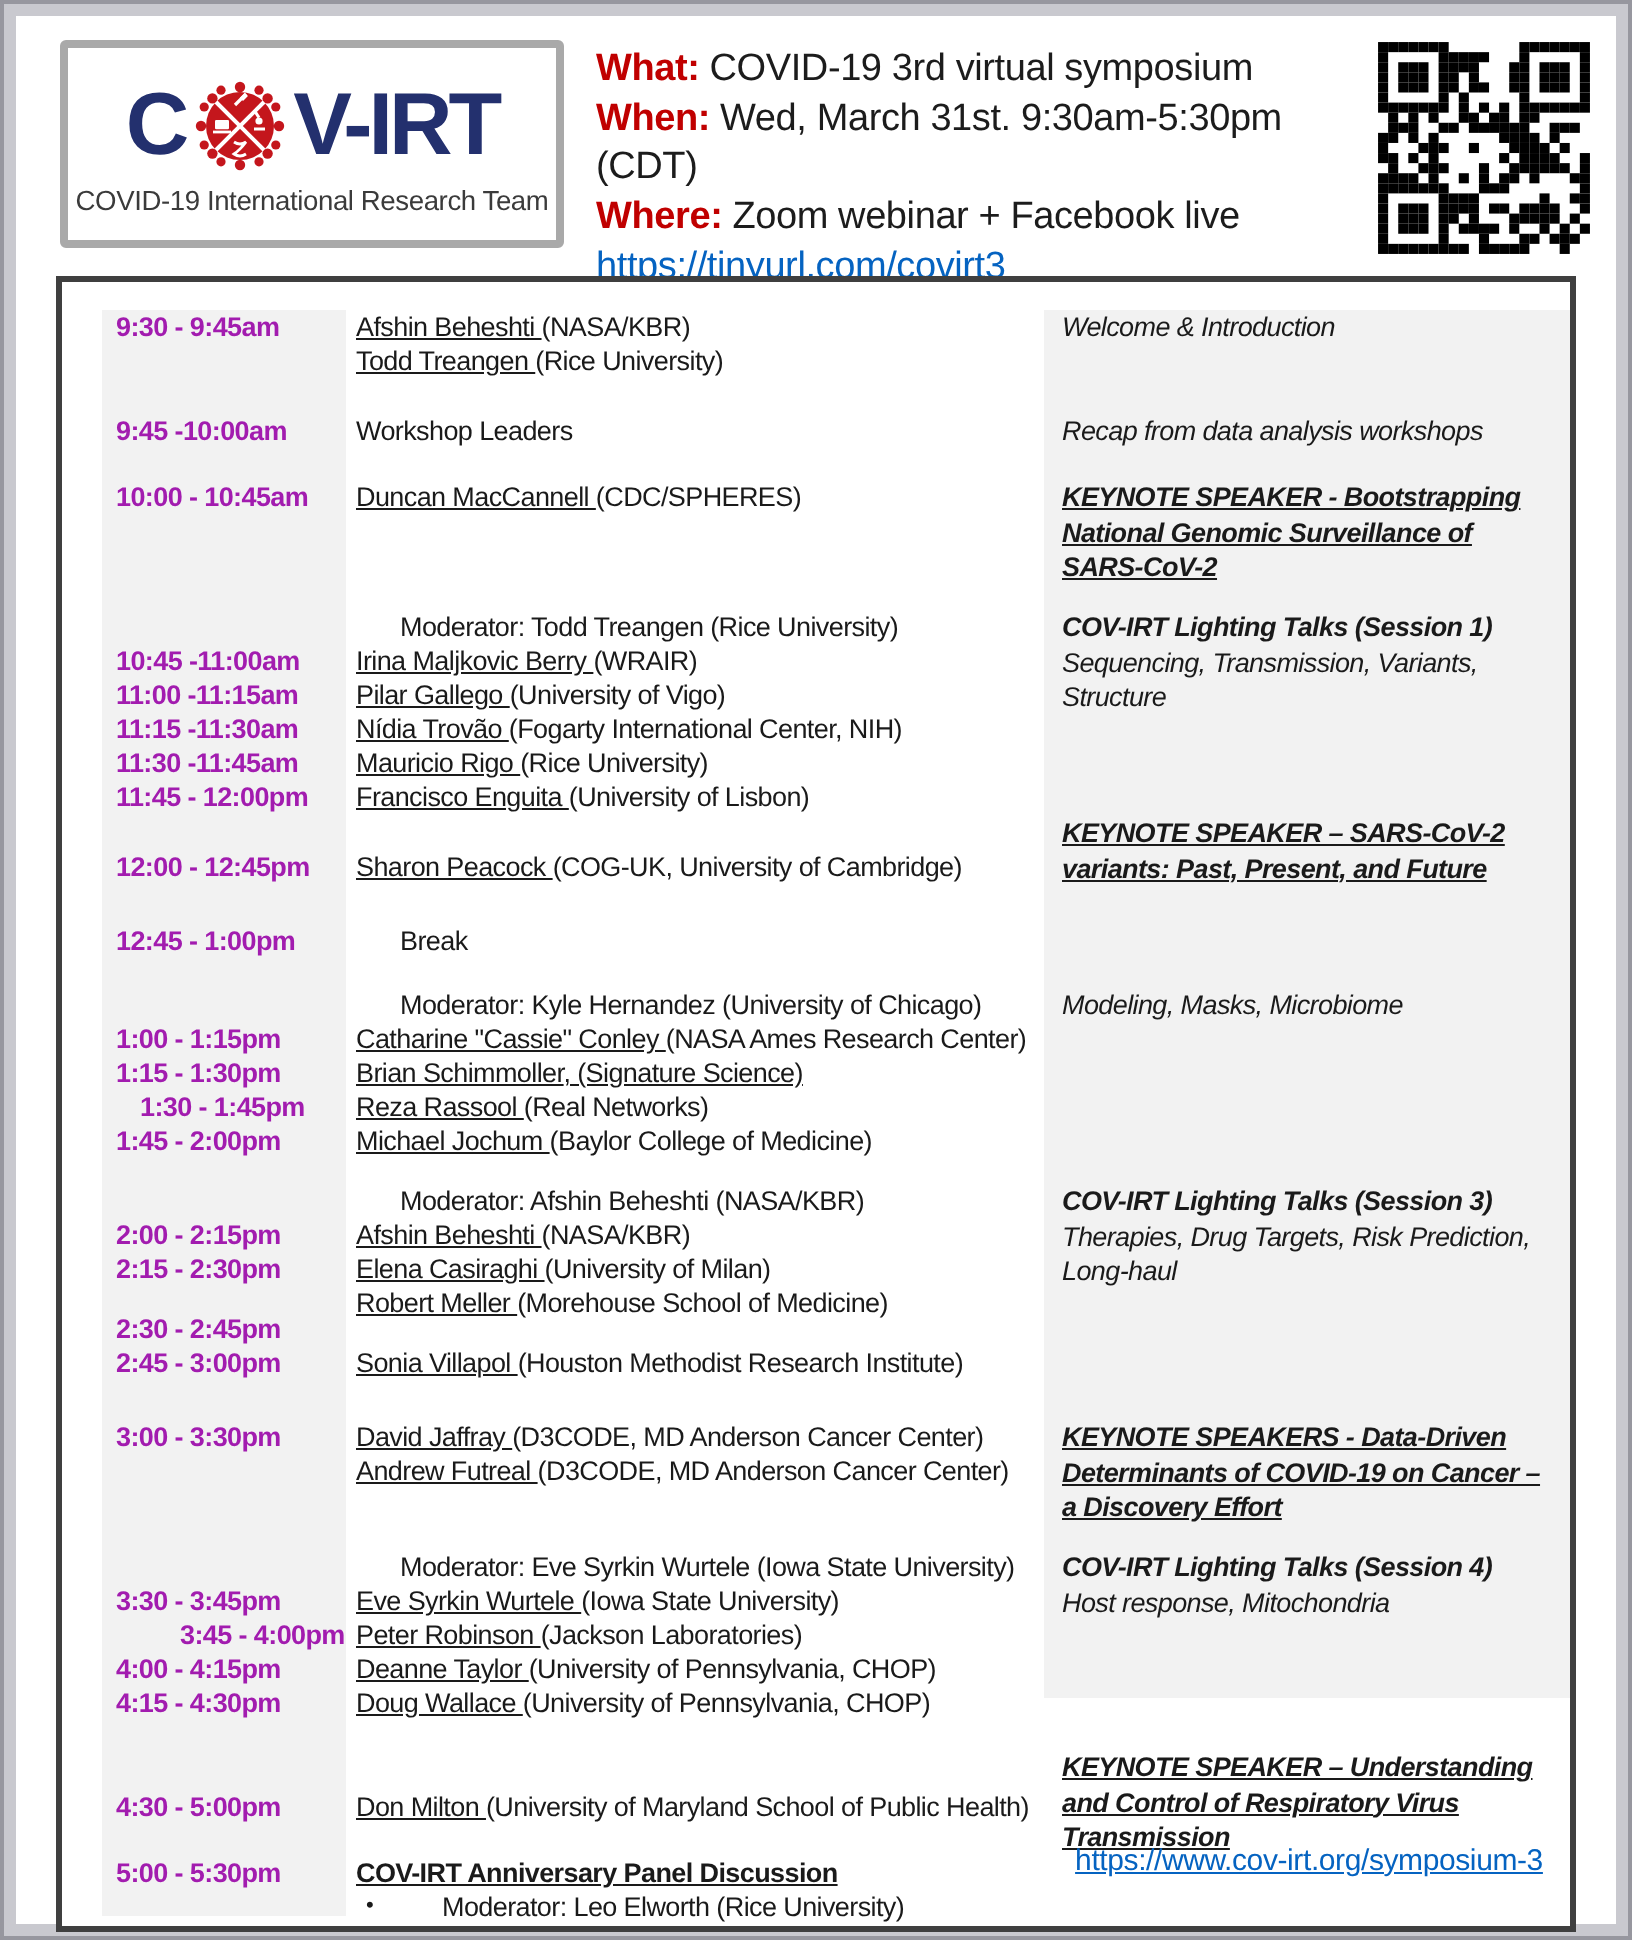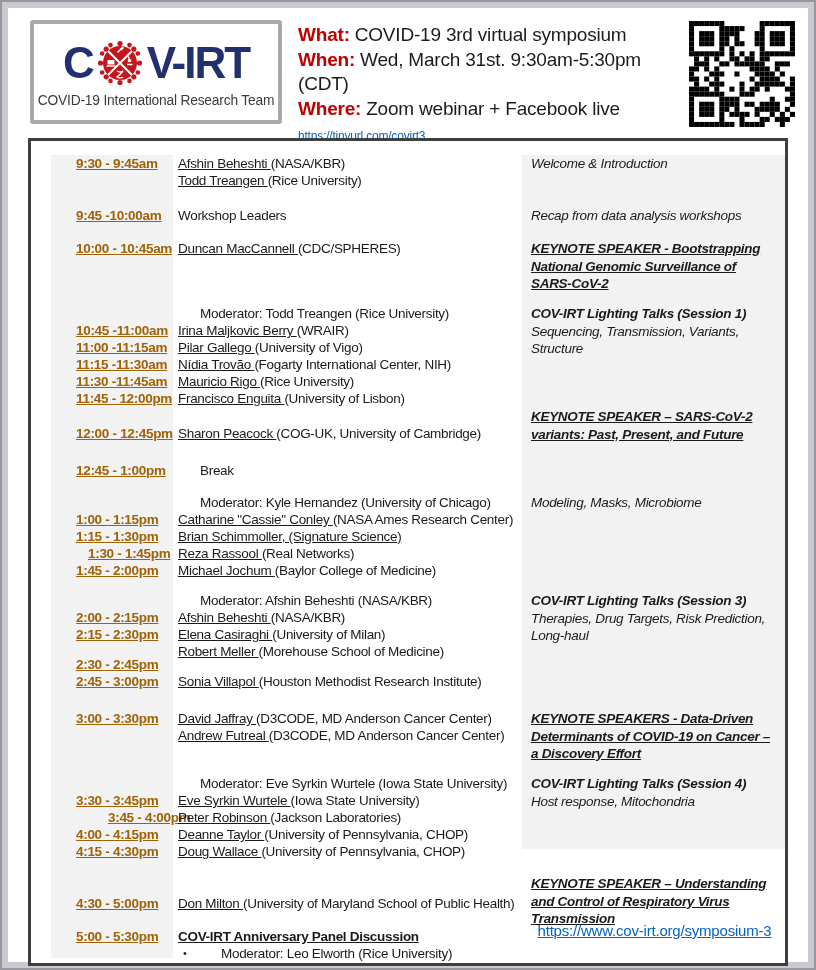--- a/index.html
+++ b/index.html
@@ -10,33 +10,33 @@
   
   .header{display:flex;align-items:flex-start;height:120px;box-sizing:border-box;padding:4px 0 0 14px;}
   .logo-box{width:244px;height:96px;border:4px solid #a9a9a9;border-radius:3px;background:#fff;
             display:flex;flex-direction:column;align-items:center;justify-content:center;margin-top:4px;}
   .brand{display:flex;align-items:center;color:#23306e;font-weight:800;font-size:44px;line-height:1;
          letter-spacing:-2px;}
   .brand .vsvg{width:52px;height:52px;margin:0 1px;}
   .tagline{font-size:13.8px;color:#3b3b3b;margin-top:4px;letter-spacing:-0.2px;white-space:nowrap;}
   .info{margin-left:16px;flex:1;padding-top:7px;font-size:19px;color:#1c1c1c;line-height:1.3;letter-spacing:-0.2px;}
   .lbl{color:#c00000;font-weight:700;margin-right:5px;}
-  .hlink{color:#0563c1;text-decoration:underline;font-size:12px;}
+  .hlink{color:#0563c1;text-decoration:underline;font-size:19px;}
   .qr{width:112px;height:112px;margin:2px 2px 0 4px;flex:0 0 auto;}
 
   
   .board{margin:6px 12px 0 12px;height:822px;border:3px solid #3f3f3f;position:relative;
          background:#fff;box-sizing:content-box;overflow:hidden;}
   .strip{position:absolute;background:#f2f2f2;z-index:0;}
   .strip.left{left:20px;top:14px;width:122px;height:803px;}
   .strip.right{left:491px;top:14px;width:264px;height:694px;}
   .rows{position:relative;z-index:1;padding-top:14px;}
   .block{display:grid;grid-template-columns:147px 344px 1fr;position:relative;}
-  .tcell{grid-column:1;padding-left:45px;font-weight:700;font-size:13.5px;line-height:17px;height:17px;
-         color:#a16207;letter-spacing:-0.3px;white-space:nowrap;text-decoration:underline;}
+  .tcell{grid-column:1;padding-left:27px;font-weight:700;font-size:13.5px;line-height:17px;height:17px;
+         color:#a21caf;letter-spacing:-0.3px;white-space:nowrap;}
   .scell{grid-column:2;font-size:13.5px;line-height:17px;height:17px;color:#1a1a1a;
          letter-spacing:-0.3px;white-space:nowrap;}
   .seg-u{text-decoration:underline;}
   .seg-i{margin-left:22px;}
   .seg-bu{font-weight:700;text-decoration:underline;}
   .bullet{display:inline-block;width:16px;padding-left:5px;font-size:11px;vertical-align:top;}
   .rcell{position:absolute;left:491px;width:264px;box-sizing:border-box;padding:0 8px 0 9px;
          font-size:13.5px;line-height:17.5px;color:#1a1a1a;letter-spacing:-0.3px;}
   .desc-i{font-style:italic;}
   .sess-t{font-weight:700;font-style:italic;}

